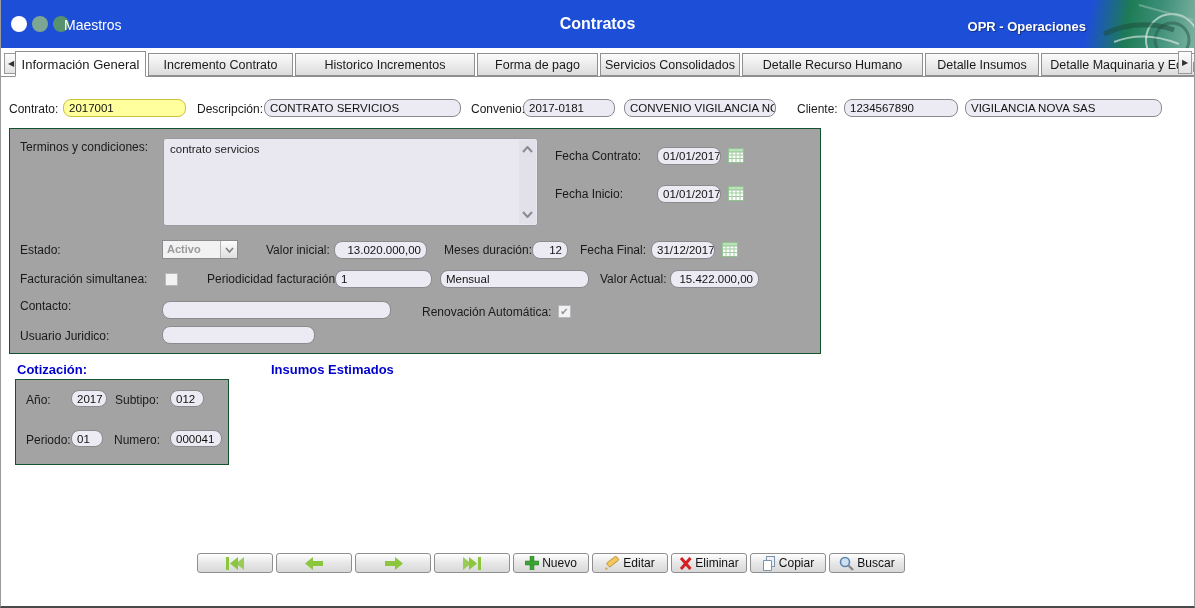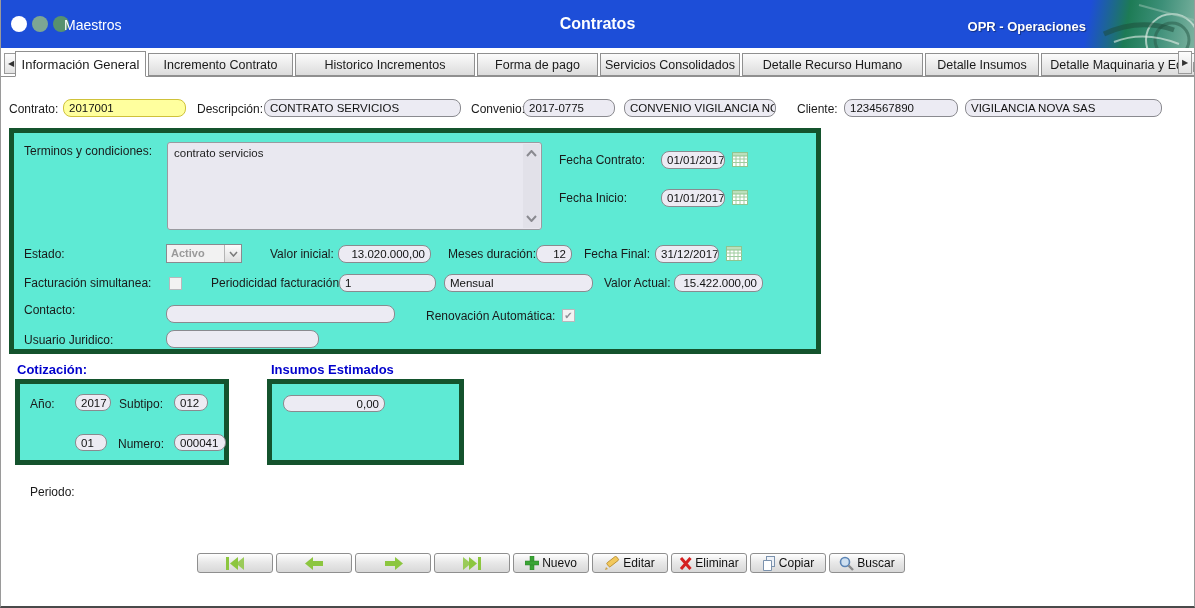--- a/index.html
+++ b/index.html
@@ -28,21 +28,21 @@
   .tab-scroll { position:absolute; width:14px; height:21px; bottom:2px; background:linear-gradient(#fdfdfd,#e2e2e2);
                 border:1px solid #9a9a9a; display:flex; align-items:center; justify-content:center; font-size:8px; color:#333; }
   .tab-scroll.left { left:3px; } .tab-scroll.right { right:2px; height:23px; }
 
   
   .lbl { position:absolute; font-size:12px; color:#1a1a1a; white-space:nowrap; }
   .fld { position:absolute; height:18px; background:#ecebf3; border:1px solid #8a8a8f; border-radius:8px;
          font-size:11.5px; color:#111; padding:1px 5px; line-height:15px; white-space:nowrap; overflow:hidden; }
   .fld.right { text-align:right; } .fld.center { text-align:center; }
   .fld.yellow { background:#ffff9e; border-color:#cfc23a; }
-  .groupbox { position:absolute; border:5px solid #14532d; background:#5eead4; }
+  .groupbox { position:absolute; border:1px solid #14532d; background:#a3a3a3; }
 
   .cal-icon { position:absolute; width:16px; height:15px; }
 
   .checkbox { position:absolute; width:13px; height:13px; background:#f2f2f2; border:1px solid #b8b8bc;
               font-size:10px; line-height:11px; text-align:center; color:#8f8f96; }
 
   .combo { position:absolute; width:76px; height:19px; border:1px solid #8a8a8f; background:#f2f2f2; display:flex; }
   .combo-text { flex:1; font-size:11px; font-weight:bold; color:#9a9a9a; padding:2px 4px; }
   .combo-btn { width:17px; border-left:1px solid #b5b5b5; background:linear-gradient(#fcfcfc,#dfdfdf);
                display:flex; align-items:center; justify-content:center; }
@@ -98,21 +98,21 @@
       <div class="tab" style="width:168px">Detalle Maquinaria y Equip</div>
     </div>
     <div class="tab-scroll right">▶</div>
   </div>
 
   <div class="lbl" style="left:8px; top:102px;">Contrato:</div>
   <div class="fld yellow" style="left:62px; top:99px; width:123px;">2017001</div>
   <div class="lbl" style="left:196px; top:102px;">Descripción:</div>
   <div class="fld" style="left:263px; top:99px; width:197px;">CONTRATO SERVICIOS</div>
   <div class="lbl" style="left:470px; top:102px;">Convenio:</div>
-  <div class="fld" style="left:522px; top:99px; width:92px;">2017-0775</div>
+  <div class="fld" style="left:522px; top:99px; width:92px;">2017-0181</div>
   <div class="fld" style="left:623px; top:99px; width:152px;">CONVENIO  VIGILANCIA NOV</div>
   <div class="lbl" style="left:796px; top:102px;">Cliente:</div>
   <div class="fld" style="left:843px; top:99px; width:114px;">1234567890</div>
   <div class="fld" style="left:964px; top:99px; width:197px;">VIGILANCIA NOVA SAS</div>
 
   <div class="groupbox" style="left:8px; top:128px; width:812px; height:226px;">
 
     <div class="lbl" style="left:10px; top:11px;">Terminos y condiciones:</div>
     <div class="textarea" style="left:153px; top:9px; width:375px; height:88px;">
       <div class="txt">contrato servicios</div>
@@ -179,30 +179,27 @@
     <div class="lbl" style="left:10px; top:200px;">Usuario Juridico:</div>
     <div class="fld" style="left:152px; top:197px; width:153px;"></div>
   </div>
 
   <div class="sec-title" style="left:16px; top:362px;">Cotización:</div>
   <div class="groupbox" style="left:14px; top:379px; width:214px; height:86px;">
     <div class="lbl" style="left:10px; top:13px;">Año:</div>
     <div class="fld center" style="left:55px; top:10px; width:36px; height:17px;">2017</div>
     <div class="lbl" style="left:99px; top:13px;">Subtipo:</div>
     <div class="fld" style="left:154px; top:10px; width:34px; height:17px;">012</div>
-    <div class="lbl" style="left:10px; top:53px;margin-top:48px;">Periodo:</div>
+    <div class="lbl" style="left:10px; top:53px;">Periodo:</div>
     <div class="fld" style="left:55px; top:50px; width:32px; height:17px;">01</div>
     <div class="lbl" style="left:98px; top:53px;">Numero:</div>
     <div class="fld" style="left:154px; top:50px; width:52px; height:17px;">000041</div>
   </div>
 
   <div class="sec-title" style="left:270px; top:362px;">Insumos Estimados</div>
-  <div class="groupbox" style="left:266px; top:379px; width:197px; height:86px;">
-    <div class="fld right" style="left:11px; top:11px; width:102px; height:17px;">0,00</div>
-  </div>
 
   <div class="toolbar">
     <div class="tbtn">
       <svg width="20" height="13">
         <rect x="1" y="0" width="3" height="13" fill="#8cc63f"></rect>
         <polygon points="13,0 5,6.5 13,13" fill="#8cc63f"></polygon>
         <polygon points="19,0 11,6.5 19,13" fill="#8cc63f" opacity="0.85"></polygon>
       </svg>
     </div>
     <div class="tbtn">

